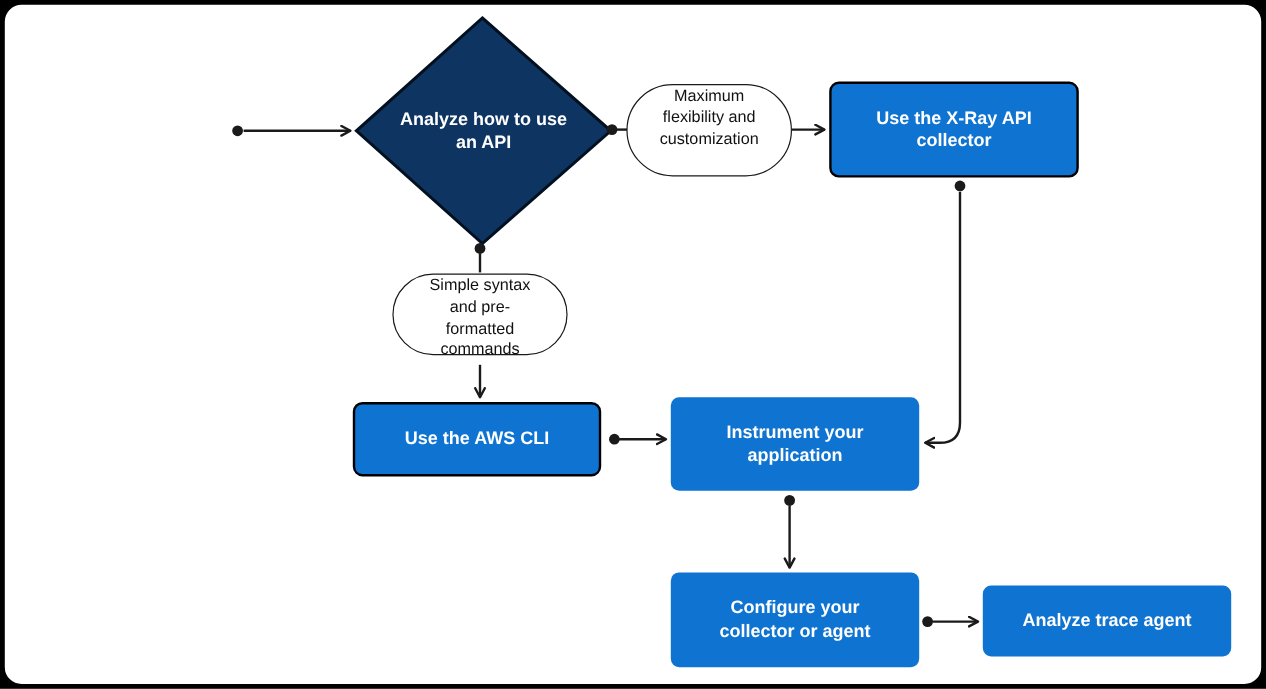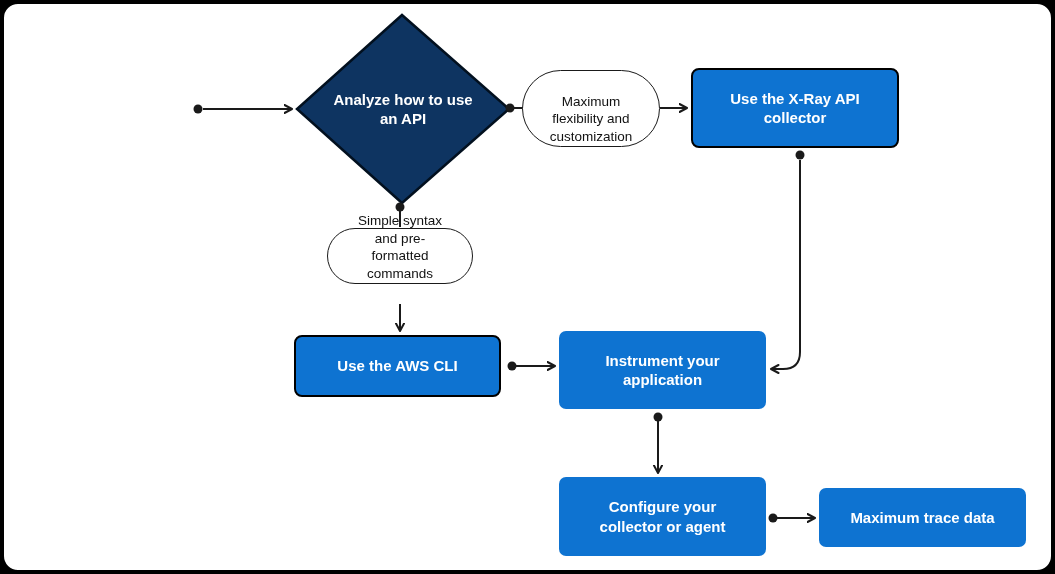--- a/index.html
+++ b/index.html
@@ -45,32 +45,32 @@
   .bordered { border: 2.5px solid #000; border-radius: 8px; }
   .borderless { border: none; border-radius: 7px; text-align: center; }
   .xray { left: 691px; top: 68px; width: 208px; height: 80px; }
   .cli { left: 294px; top: 335px; width: 207px; height: 62px; }
   .instrument { left: 559px; top: 331px; width: 207px; height: 78px; }
   .configure { left: 559px; top: 477px; width: 207px; height: 79px; }
   .analyze { left: 819px; top: 488px; width: 207px; height: 59px; }
 
   .condition {
     position: absolute;
-    display: flex; align-items: flex-end; justify-content: center;
+    display: flex; align-items: flex-start; justify-content: center;
     text-align: center;
     box-sizing: border-box;
     background: #ffffff;
     border: 1.7px solid #1a1a1a;
     color: #111111;
     font-size: 13.5px;
     font-weight: 500;
     line-height: 1.32;
   }
   .cond-max { left: 522px; top: 70px; width: 138px; height: 77px; border-radius: 45px; }
-  .cond-simple { left: 327px; top: 228px; width: 146px; height: 56px; border-radius: 42px; }
+  .cond-simple { left: 327px; top: 228px; width: 146px; height: 68px; border-radius: 42px; }
   .cond-max .inner { width: 106px; }
   .cond-simple .inner { width: 104px; }
   .node .inner { display: block; }
   .xray .inner { width: 172px; }
   .instrument .inner { width: 150px; }
   .configure .inner { width: 162px; }
   .analyze .inner { width: 185px; }
 </style>
 </head>
 <body>
@@ -137,16 +137,16 @@
 
   <div class="node process borderless instrument">
     <span class="inner">Instrument your application</span>
   </div>
 
   <div class="node process borderless configure">
     <span class="inner">Configure your collector or agent</span>
   </div>
 
   <div class="node process borderless analyze">
-    <span class="inner">Maximum trace data</span>
+    <span class="inner">Analyze trace agent</span>
   </div>
 
 </div>
 
 </body></html>

